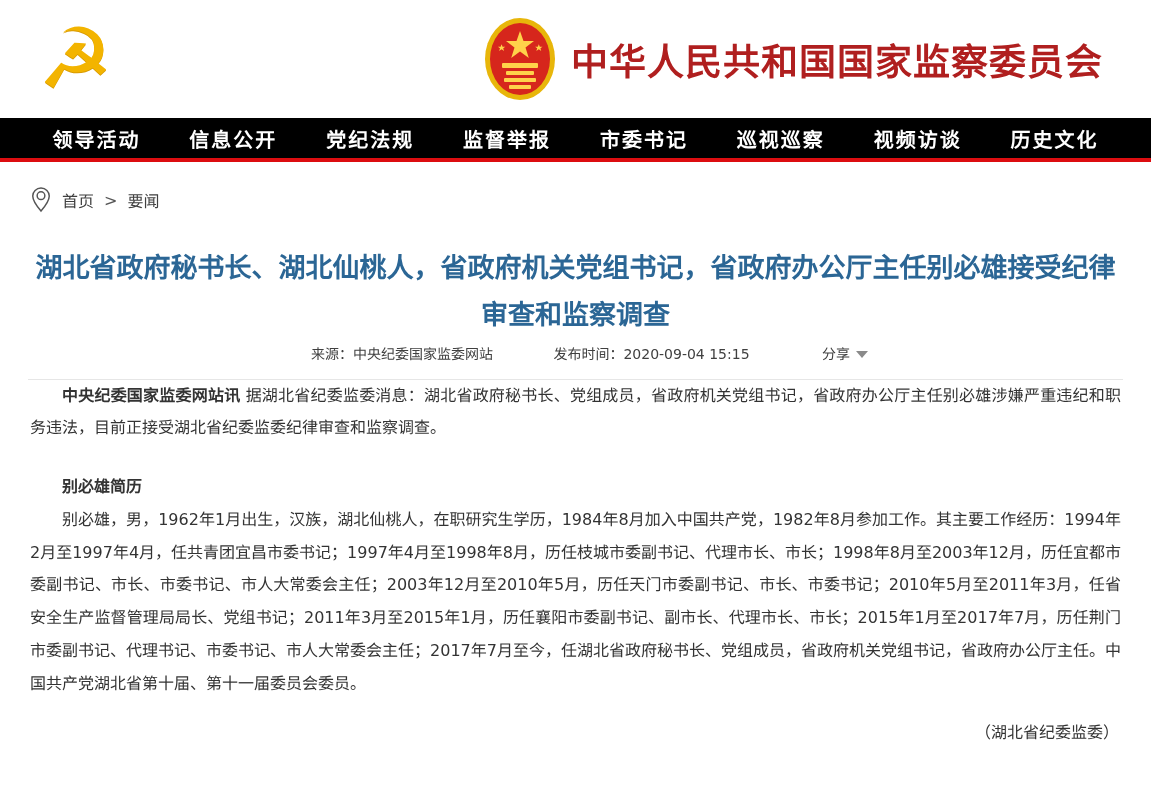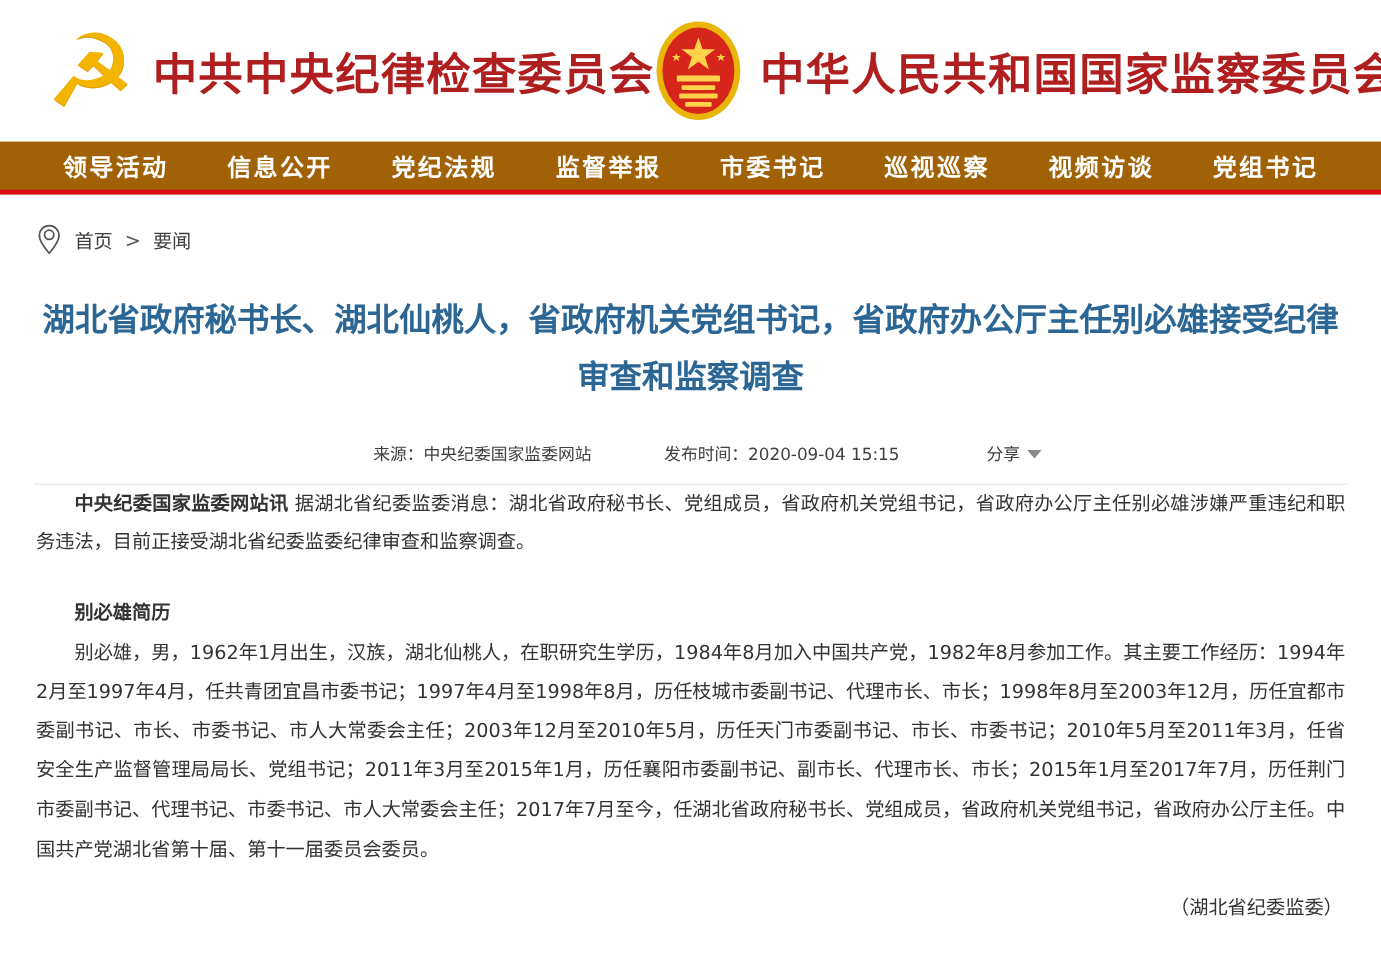--- a/index.html
+++ b/index.html
@@ -28,21 +28,21 @@
     font-size: 37px;
     font-weight: bold;
     color: #b01f1f;
     letter-spacing: 1px;
     white-space: nowrap;
   }
 
   
   .main-nav {
     height: 44px;
-    background: #a16207;
+    background: #000000;
     border-bottom: 4px solid #dc0d10;
     display: flex;
     align-items: center;
     justify-content: space-around;
     padding: 0 28px;
   }
   .nav-item {
     color: #ffffff;
     font-size: 20px;
     font-weight: bold;
@@ -67,21 +67,21 @@
   
   .article-title {
     margin: 30px 24px 0;
     text-align: center;
     color: #2b6695;
     font-size: 27px;
     font-weight: bold;
     line-height: 1.75;
   }
   .article-meta {
-    margin-top: 28px;
+    margin-top: 4px;
     text-align: center;
     font-size: 14px;
     color: #404040;
   }
   .meta-seg { display: inline-block; margin: 0 28px; }
   .share-btn { display: inline-block; margin-left: 40px; cursor: pointer; }
   .share-caret {
     display: inline-block;
     margin-left: 6px;
     width: 0; height: 0;
@@ -112,21 +112,20 @@
     font-size: 16px;
     color: #333333;
   }
 </style>
 </head>
 <body>
 
 <header class="site-header">
   <div class="logo-group">
     <span class="party-emblem">☭</span>
-    <span class="logo-title">中共中央纪律检查委员会</span>
   </div>
   <div class="logo-group">
     <svg class="emblem-svg" width="74" height="84" viewBox="0 0 74 84">
       <ellipse cx="37" cy="42" rx="35" ry="41" fill="#e8b60a"></ellipse>
       <ellipse cx="37" cy="42" rx="30" ry="36" fill="#d6261c"></ellipse>
       <polygon points="37,14 40.5,24 51,24 42.5,30.5 45.8,41 37,34.5 28.2,41 31.5,30.5 23,24 33.5,24" fill="#ffd24a"></polygon>
       <polygon points="18,26 19.6,30 24,30 20.6,32.6 21.9,36.8 18,34 14.1,36.8 15.4,32.6 12,30 16.4,30" fill="#ffd24a" transform="scale(0.62) translate(12,18)"></polygon>
       <polygon points="56,26 57.6,30 62,30 58.6,32.6 59.9,36.8 56,34 52.1,36.8 53.4,32.6 50,30 54.4,30" fill="#ffd24a" transform="scale(0.62) translate(34,18)"></polygon>
       <rect x="19" y="46" width="36" height="5" rx="1" fill="#ffd24a"></rect>
       <rect x="23" y="54" width="28" height="4" rx="1" fill="#ffd24a"></rect>
@@ -138,21 +137,21 @@
 </header>
 
 <nav class="main-nav">
   <a class="nav-item">领导活动</a>
   <a class="nav-item">信息公开</a>
   <a class="nav-item">党纪法规</a>
   <a class="nav-item">监督举报</a>
   <a class="nav-item">市委书记</a>
   <a class="nav-item">巡视巡察</a>
   <a class="nav-item">视频访谈</a>
-  <a class="nav-item">党组书记</a>
+  <a class="nav-item">历史文化</a>
 </nav>
 
 <div class="breadcrumb">
   <svg class="pin-icon" width="22" height="28" viewBox="0 0 24 30">
     <path d="M12 2 C6.8 2 3 6 3 10.6 C3 16.5 12 27 12 27 C12 27 21 16.5 21 10.6 C21 6 17.2 2 12 2 Z" fill="none" stroke="#555" stroke-width="1.6"></path>
     <circle cx="12" cy="10.3" r="4.2" fill="none" stroke="#555" stroke-width="1.6"></circle>
   </svg>
   <span class="crumb">首页</span>
   <span class="crumb-sep">&gt;</span>
   <span class="crumb">要闻</span>

